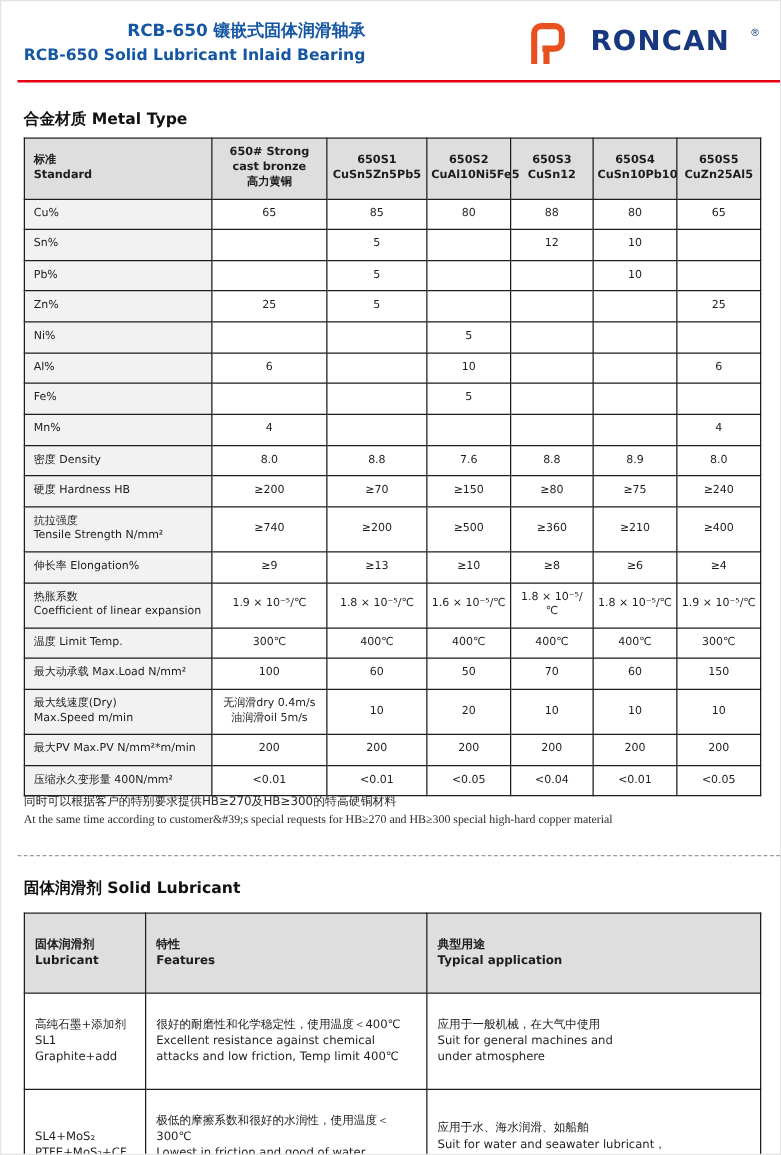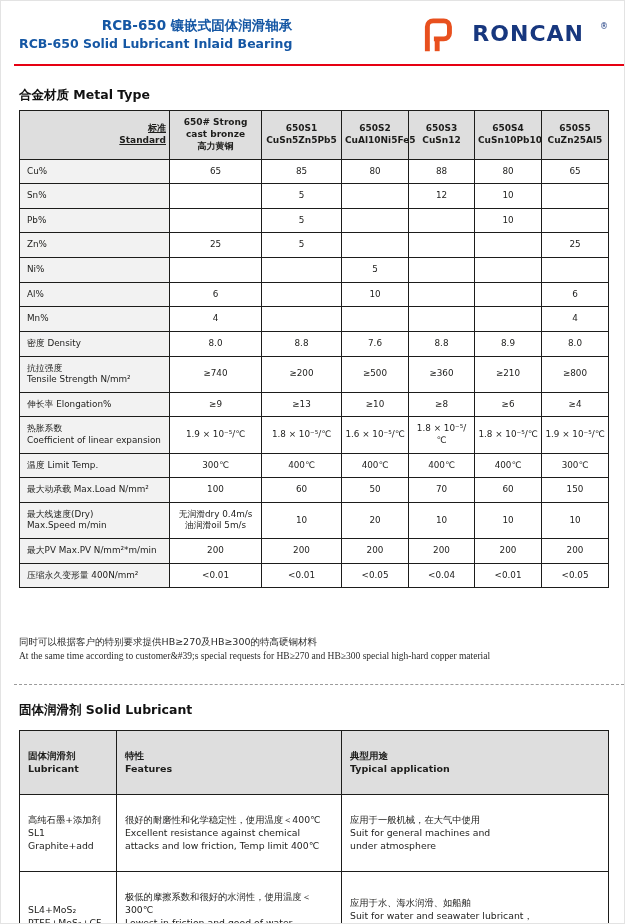--- a/index.html
+++ b/index.html
@@ -31,21 +31,21 @@
   #lub-heading{top:701px;}
 
   
   table{border-collapse:collapse;table-layout:fixed;background:#fff;}
   #metal-table{position:absolute;left:18px;top:109px;width:589px;border:1.5px solid var(--border-dark);}
   #metal-table th,#metal-table td{
     border:1px solid var(--border-dark);font-size:8.8px;line-height:1.32;
     padding:6px 3px;text-align:center;vertical-align:middle;white-space:pre-line;
   }
   #metal-table thead th{background:var(--header-gray);font-weight:700;font-size:9px;height:48px;}
-  #metal-table thead th:first-child{text-align:right;padding-left:7px;text-decoration:underline;}
+  #metal-table thead th:first-child{text-align:left;padding-left:7px;}
   #metal-table tbody th{background:var(--label-gray);font-weight:400;text-align:left;padding-left:7px;}
 
   .note{position:absolute;left:18px;font-size:9.5px;color:#2b2b2b;line-height:1.45;}
   #note-zh{top:634px;}
   #note-en{top:649px;font-family:Liberation Serif, serif;}
   .dashed-rule{position:absolute;left:13px;right:0;top:683px;border-top:1px dashed #9b9b9b;}
 
   #lub-table{position:absolute;left:18px;top:729px;width:589px;border:1.5px solid var(--border-dark);}
   #lub-table th,#lub-table td{
     border:1px solid var(--border-dark);font-size:9.3px;line-height:1.42;
@@ -156,46 +156,64 @@
         <tr>
           <th>Al%</th>
           <td>6</td>
           <td></td>
           <td>10</td>
           <td></td>
           <td></td>
           <td>6</td>
         </tr>
         <tr>
+          <th>Fe%</th>
+          <td></td>
+          <td></td>
+          <td>5</td>
+          <td></td>
+          <td></td>
+          <td></td>
+        </tr>
+        <tr>
           <th>Mn%</th>
           <td>4</td>
           <td></td>
           <td></td>
           <td></td>
           <td></td>
           <td>4</td>
         </tr>
         <tr>
           <th>密度 Density</th>
           <td>8.0</td>
           <td>8.8</td>
           <td>7.6</td>
           <td>8.8</td>
           <td>8.9</td>
           <td>8.0</td>
         </tr>
         <tr>
+          <th>硬度 Hardness HB</th>
+          <td>≥200</td>
+          <td>≥70</td>
+          <td>≥150</td>
+          <td>≥80</td>
+          <td>≥75</td>
+          <td>≥240</td>
+        </tr>
+        <tr>
           <th>抗拉强度
 Tensile Strength N/mm²</th>
           <td>≥740</td>
           <td>≥200</td>
           <td>≥500</td>
           <td>≥360</td>
           <td>≥210</td>
-          <td>≥800</td>
+          <td>≥400</td>
         </tr>
         <tr>
           <th>伸长率 Elongation%</th>
           <td>≥9</td>
           <td>≥13</td>
           <td>≥10</td>
           <td>≥8</td>
           <td>≥6</td>
           <td>≥4</td>
         </tr>

